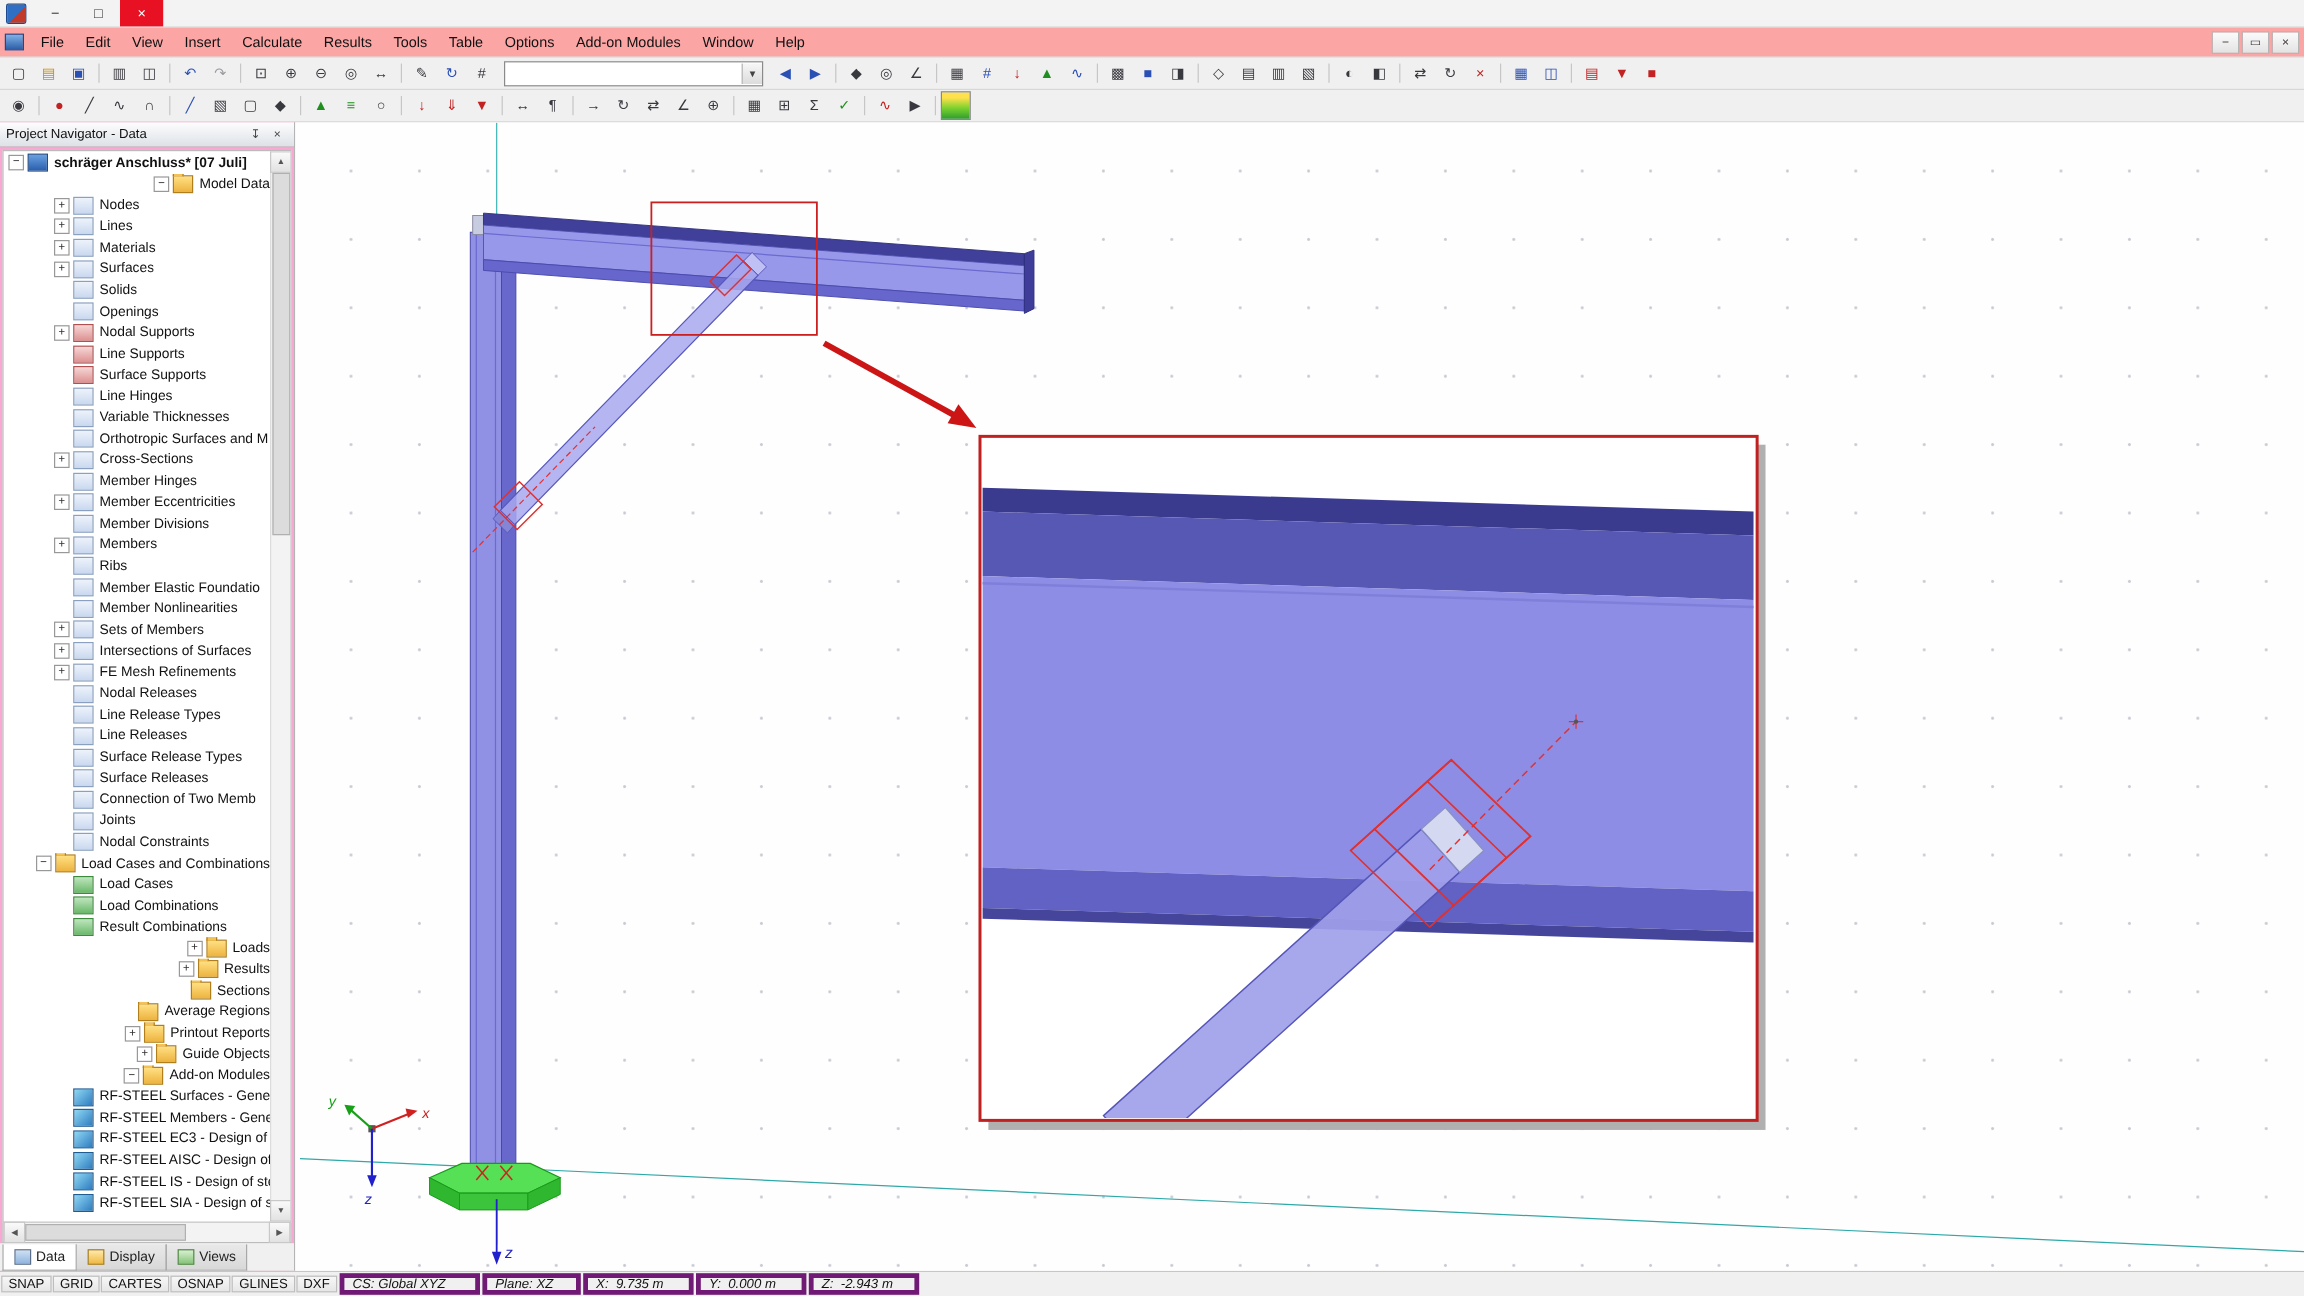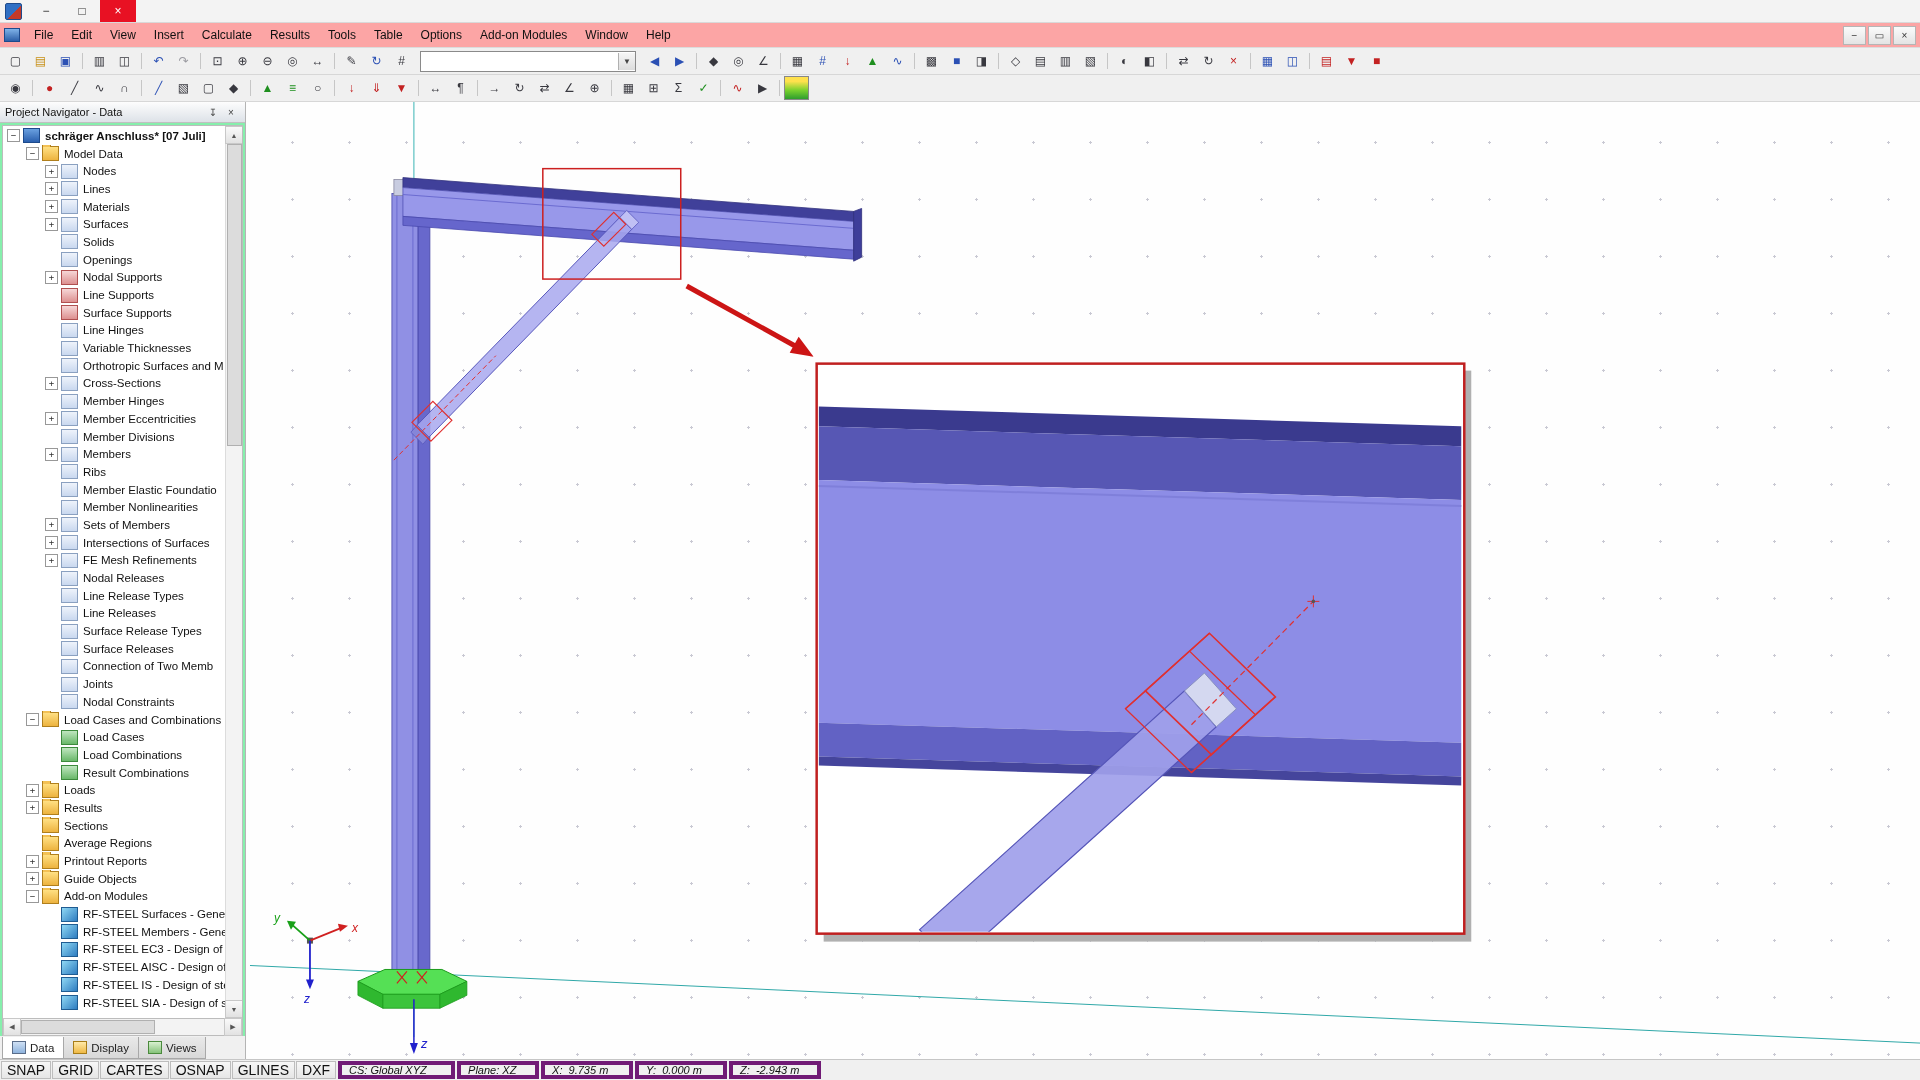--- a/index.html
+++ b/index.html
@@ -39,30 +39,30 @@
   .tbtn[data-c="grad"]{background:linear-gradient(180deg,#ffe14d 20%,#7ad12e 60%,#2e9e2e);border:1px solid #888;}
   .combo{width:214px;height:19px;background:#fff;border:1px solid #8a8a8a;margin:0 6px;display:flex;align-items:center;}
   .combo-value{flex:1;font-size:11px;padding-left:4px;}
   .combo-arrow{width:16px;height:17px;background:linear-gradient(#f6f6f6,#dcdcdc);border-left:1px solid #b0b0b0;
                display:flex;align-items:center;justify-content:center;font-size:8px;color:#444;}
 
   
   .main{flex:1;display:flex;min-height:0;}
 
   
-  .navigator{width:245px;min-width:245px;background:#86efac;border-right:1px solid #b4b4b4;display:flex;flex-direction:column;}
+  .navigator{width:245px;min-width:245px;background:#f9a8d4;border-right:1px solid #b4b4b4;display:flex;flex-direction:column;}
   .nav-header{height:20px;background:linear-gradient(#fdfdfd,#dde2e8);border-bottom:1px solid #c0c0c0;
               display:flex;align-items:center;font-size:11px;padding:0 5px;}
   .nav-title{flex:1;white-space:nowrap;overflow:hidden;}
   .nav-hbtn{width:16px;height:15px;display:flex;align-items:center;justify-content:center;font-size:10px;color:#444;border:1px solid transparent;}
   .tree-area{flex:1;margin:2px 2px 0 2px;border:1px solid #bcbcbc;background:#fff;display:flex;min-height:0;overflow:hidden;}
   .tree{flex:1;overflow:hidden;padding-top:1px;}
   .trow{display:flex;align-items:center;height:17.7px;white-space:nowrap;font-size:11.5px;overflow:hidden;}
   .trow[data-level="0"]{padding-left:4px;}
-  .trow[data-level="1"]{padding-left:23px;}
+  .trow[data-level="1"]{padding-left:23px;justify-content:flex-end;}
   .trow[data-level="2"]{padding-left:42px;}
   .exp{width:11px;height:11px;min-width:11px;border:1px solid #989898;background:#fff;margin-right:3px;
        display:flex;align-items:center;justify-content:center;font-size:9px;line-height:1;color:#333;
        font-family:"DejaVu Sans Mono",monospace;}
   .trow[data-exp="none"] .exp{visibility:hidden;}
   .trow[data-exp="plus"] .exp::before{content:"+";}
   .trow[data-exp="minus"] .exp::before{content:"−";}
   .ticon{width:15px;height:13px;min-width:15px;margin-right:5px;border:1px solid #8aa0c0;position:relative;
          background:linear-gradient(#eef3fb,#c9d8ef);}
   .trow[data-icon="project"] .ticon{background:linear-gradient(#6aa0e0,#2a5fae);border-color:#1d4a8c;}
@@ -99,21 +99,21 @@
   
   .viewport{flex:1;position:relative;background:#fefefe;overflow:hidden;
             background-image:radial-gradient(#c9c9d3 1px,transparent 1.35px);
             background-size:57px 57px;background-position:18px 12px;}
   .viewport svg{position:absolute;inset:0;display:block;width:100%;height:100%;}
 
   
   .statusbar{height:20px;background:#f0f0f0;border-top:1px solid #c6c6c6;display:flex;align-items:stretch;font-size:11px;}
   .sb-left{flex:1;border:1px solid #d2d2d2;margin:1px 2px;padding:0 6px;display:flex;align-items:center;white-space:pre;}
   .sb-toggle{border:1px solid #bdbdbd;background:linear-gradient(#f7f7f7,#e6e6e6);margin:1px 0 1px 1px;
-             padding:0 5px;display:flex;align-items:center;font-size:14px;}
+             padding:0 5px;display:flex;align-items:center;font-size:11px;}
   .sb-info{border:4px solid #701a75;margin:1px 0 1px 2px;padding:0 7px;display:flex;align-items:center;white-space:pre;font-style:italic;}
   .sb-info:last-child{margin-right:2px;}
 </style>
 </head>
 <body>
 
 <div class="window">
 
   <div class="titlebar">
     <span class="appicon"></span>

